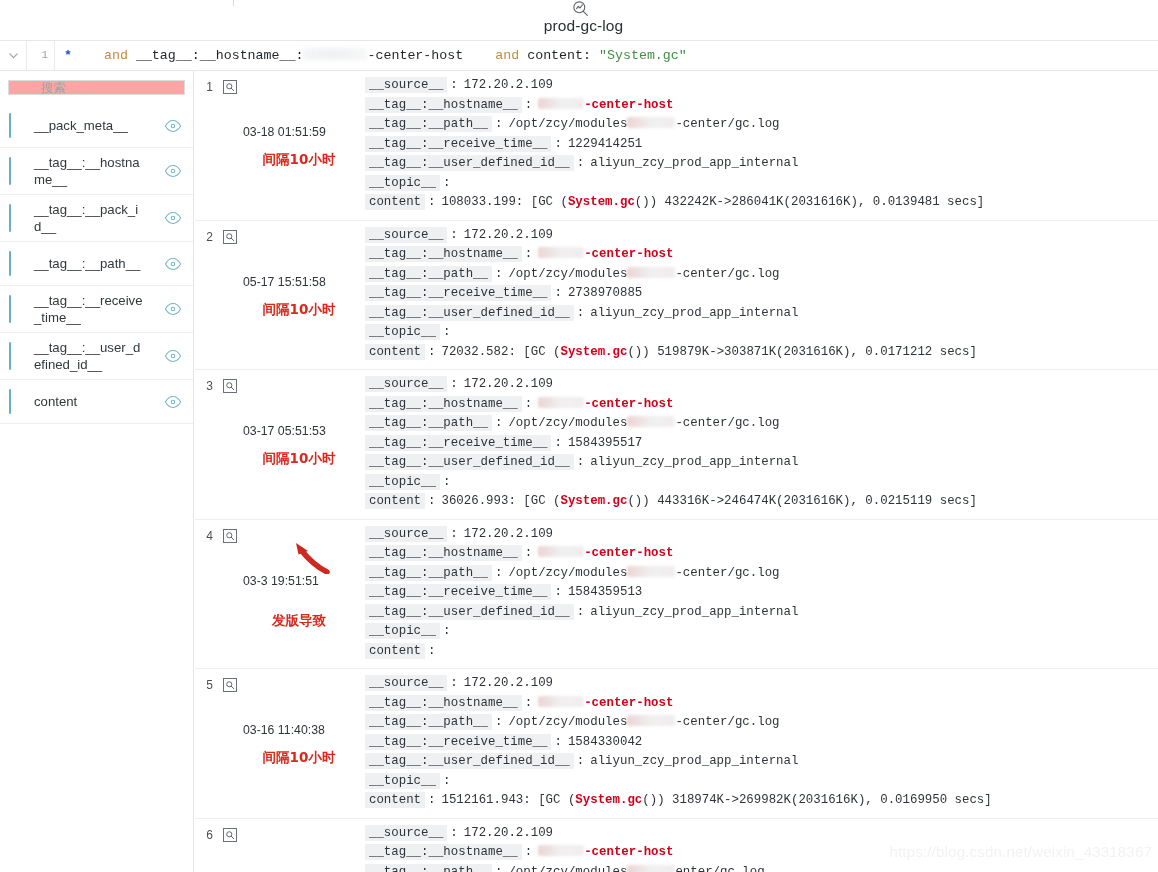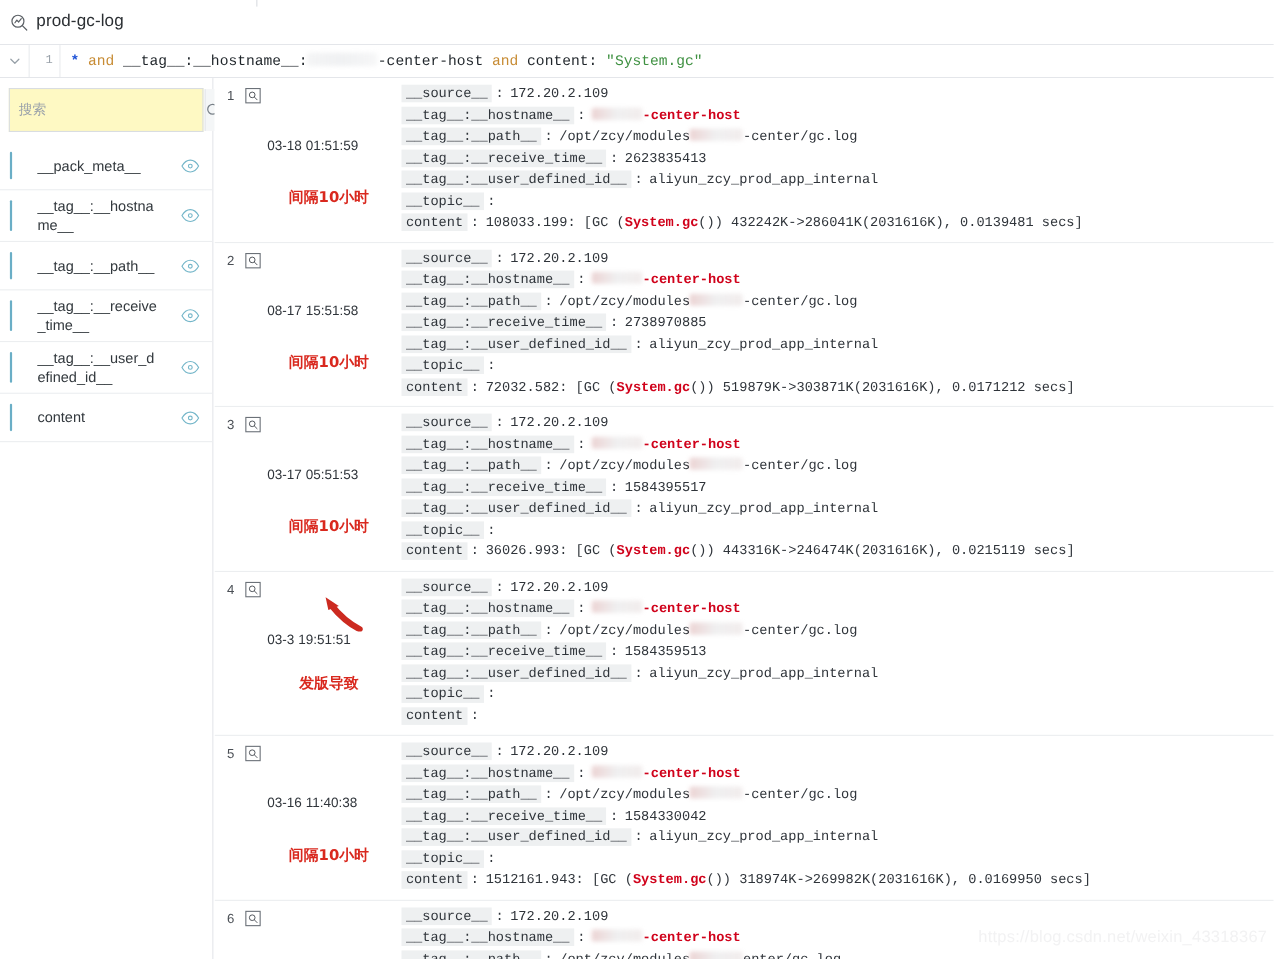--- a/index.html
+++ b/index.html
@@ -11,20 +11,21 @@
     overflow: hidden;
   }
   #app { position: relative; width: 1158px; height: 872px; background:#fff; }
 
   
   .titlebar {
     position: absolute; left: 0; top: 0; width: 1158px; height: 41px;
     border-bottom: 1px solid #e4e6ea;
     display: flex; align-items: center; padding-left: 9px;
     background: #fff;
+    flex-direction: column;
   }
   .title-icon { width: 17px; height: 17px; margin-right: 7px; flex: none; color: #5c6166; }
   .title-text {
     font-size: 15.5px; color: #2b2f33; letter-spacing: .1px;
   }
   .tb-divider {
     position:absolute; left:233px; top:0; width:1px; height:6px; background:#d9dce0;
   }
 
   
@@ -43,37 +44,37 @@
     font-family: "Liberation Mono", "DejaVu Sans Mono", monospace;
     font-size: 11px; color: #9aa2aa;
     border-right: 1px solid #e9ebee; height:29px; line-height:29px;
   }
   .q-text {
     padding-left: 9px;
     font-family: "Liberation Mono", "DejaVu Sans Mono", monospace;
     font-size: 13.3px; white-space: pre; color: #23282d;
   }
   .q-star { color: #1a4fd6; font-weight: 700; }
-  .q-kw { color: #c78b33; }
+  .q-kw { color: #c78b33; margin-left: 24px; }
   .q-field { color: #1e2429; }
   .q-str { color: #3f9142; }
   .q-blur {
     display:inline-block; width:64px; height:12px; vertical-align:-1px;
     background: linear-gradient(90deg, rgba(200,203,207,.20), rgba(215,218,222,.38), rgba(200,203,207,.16));
     filter: blur(2px); border-radius:2px;
   }
 
   
   .sidebar {
     position: absolute; left: 0; top: 71px; width: 194px; height: 801px;
     background: #fff; border-right: 1px solid #e4e6ea;
   }
   .searchbox {
-    margin: 9px 8px 0 8px; height: 40px; display: flex;
-    border: 1px solid #d9dde1; background: #fef9c3;
+    margin: 9px 8px 0 8px; height: 15px; display: flex;
+    border: 1px solid #d9dde1; background: #fca5a5; padding-left: 24px;
   }
   .searchbox input {
     flex: 1 1 auto; border: 0; outline: 0; padding: 0 8px;
     font-size: 12.5px; color: #2b2f33; background: transparent;
     font-family: "Liberation Sans", "DejaVu Sans", sans-serif;
   }
   .searchbox input::placeholder { color: #9aa2aa; }
   .search-btn {
     width: 33px; border-left: 1px solid #e3e6e9; background: #f4f6f7;
     display: flex; align-items: center; justify-content: center; color: #777f87;
@@ -115,21 +116,21 @@
   .col-time {
     width: 118px; flex: none; padding-top: 2px;
     font-size: 12.3px; color: #2f343a; position: relative;
   }
   .timeval { display:block;margin-top:46px; }
   .annot {
     margin-top: 24px; color: #d9281e; font-size: 13.5px; font-weight: 600;
     text-align: center; padding-right: 6px;
     font-family: "DejaVu Sans", "Liberation Sans", sans-serif;
   }
-  .annot.offset-a { margin-top: 32px; }
+  .annot.offset-a { margin-top: 12px; }
   .annot.offset-b { }
   .arrow { position: absolute; left: 46px; top: 14px; width: 42px; height: 34px; }
 
   .col-fields { flex: 1 1 auto; padding-left: 4px; }
   .fline { display: flex; align-items: baseline; height: 19.5px; font-size: 12.4px; font-family: Liberation Mono, monospace; }
   .fkey {
     background: #eef0f1; color: #2f343a; padding: 1px 4px 1px 4px;
     font-size: 12.4px; white-space: nowrap;
   }
   .fcolon { color: #2f343a; padding: 0 6px 0 3px; }
@@ -201,20 +202,30 @@
         <span class="field-bar"></span>
         <span class="field-label">__tag__:__hostname__</span>
         <span class="eye">
           <svg viewBox="0 0 20 20" width="18" height="18" fill="none" stroke="currentColor" stroke-width="1.15">
             <path d="M1.6 10 C4 5.6 7 4 10 4 C13 4 16 5.6 18.4 10 C16 14.4 13 16 10 16 C7 16 4 14.4 1.6 10 Z"></path>
             <circle cx="10" cy="10" r="1.9"></circle>
           </svg>
         </span>
       </div>
 
+      <div class="field-item">
+        <span class="field-bar"></span>
+        <span class="field-label">__tag__:__pack_id__</span>
+        <span class="eye">
+          <svg viewBox="0 0 20 20" width="18" height="18" fill="none" stroke="currentColor" stroke-width="1.15">
+            <path d="M1.6 10 C4 5.6 7 4 10 4 C13 4 16 5.6 18.4 10 C16 14.4 13 16 10 16 C7 16 4 14.4 1.6 10 Z"></path>
+            <circle cx="10" cy="10" r="1.9"></circle>
+          </svg>
+        </span>
+      </div>
 
       <div class="field-item">
         <span class="field-bar"></span>
         <span class="field-label">__tag__:__path__</span>
         <span class="eye">
           <svg viewBox="0 0 20 20" width="18" height="18" fill="none" stroke="currentColor" stroke-width="1.15">
             <path d="M1.6 10 C4 5.6 7 4 10 4 C13 4 16 5.6 18.4 10 C16 14.4 13 16 10 16 C7 16 4 14.4 1.6 10 Z"></path>
             <circle cx="10" cy="10" r="1.9"></circle>
           </svg>
         </span>
@@ -283,21 +294,21 @@
             <span class="fval"><span class="blurpatch" style="width:46px"></span><span class="hl">-center-host</span></span>
       </div>
       <div class="fline">
         <span class="fkey">__tag__:__path__</span>
             <span class="fcolon">:</span>
             <span class="fval"><span>/opt/zcy/modules</span><span class="blurpatch" style="width:48px"></span><span>-center/gc.log</span></span>
       </div>
       <div class="fline">
         <span class="fkey">__tag__:__receive_time__</span>
             <span class="fcolon">:</span>
-            <span class="fval">2623835413</span>
+            <span class="fval">1229414251</span>
       </div>
       <div class="fline">
         <span class="fkey">__tag__:__user_defined_id__</span>
             <span class="fcolon">:</span>
             <span class="fval">aliyun_zcy_prod_app_internal</span>
       </div>
       <div class="fline">
         <span class="fkey">__topic__</span>
             <span class="fcolon">:</span>
             <span class="fval"></span>
@@ -314,21 +325,21 @@
     <div class="col-idx">2</div>
     <div class="col-mag">
       <span class="magbox">
         <svg viewBox="0 0 14 14" width="10" height="10" fill="none" stroke="currentColor" stroke-width="1.2">
           <circle cx="6" cy="6" r="3.6"></circle>
           <path d="M8.8 8.8 L12.2 12.2" stroke-linecap="round"></path>
         </svg>
       </span>
     </div>
     <div class="col-time">
-      <span class="timeval">08-17 15:51:58</span>
+      <span class="timeval">05-17 15:51:58</span>
 
       <div class="annot offset-a">间隔10小时</div>
     </div>
     <div class="col-fields">
       <div class="fline">
         <span class="fkey">__source__</span>
             <span class="fcolon">:</span>
             <span class="fval">172.20.2.109</span>
       </div>
       <div class="fline">

